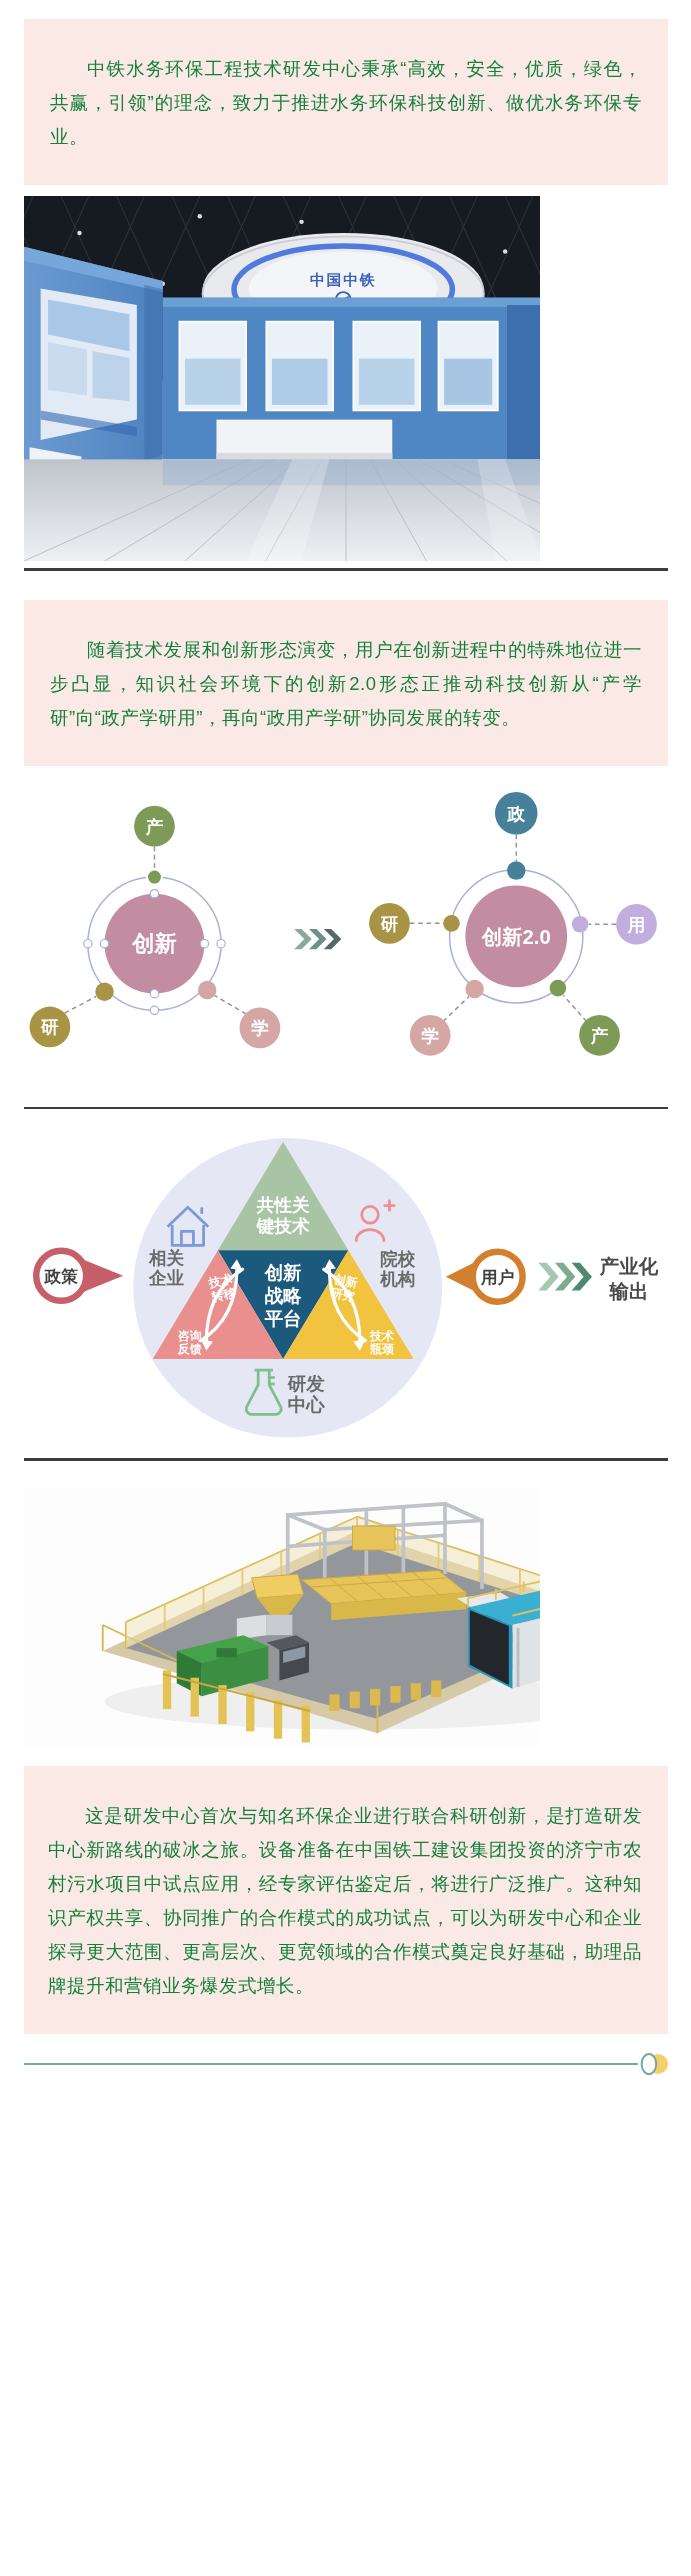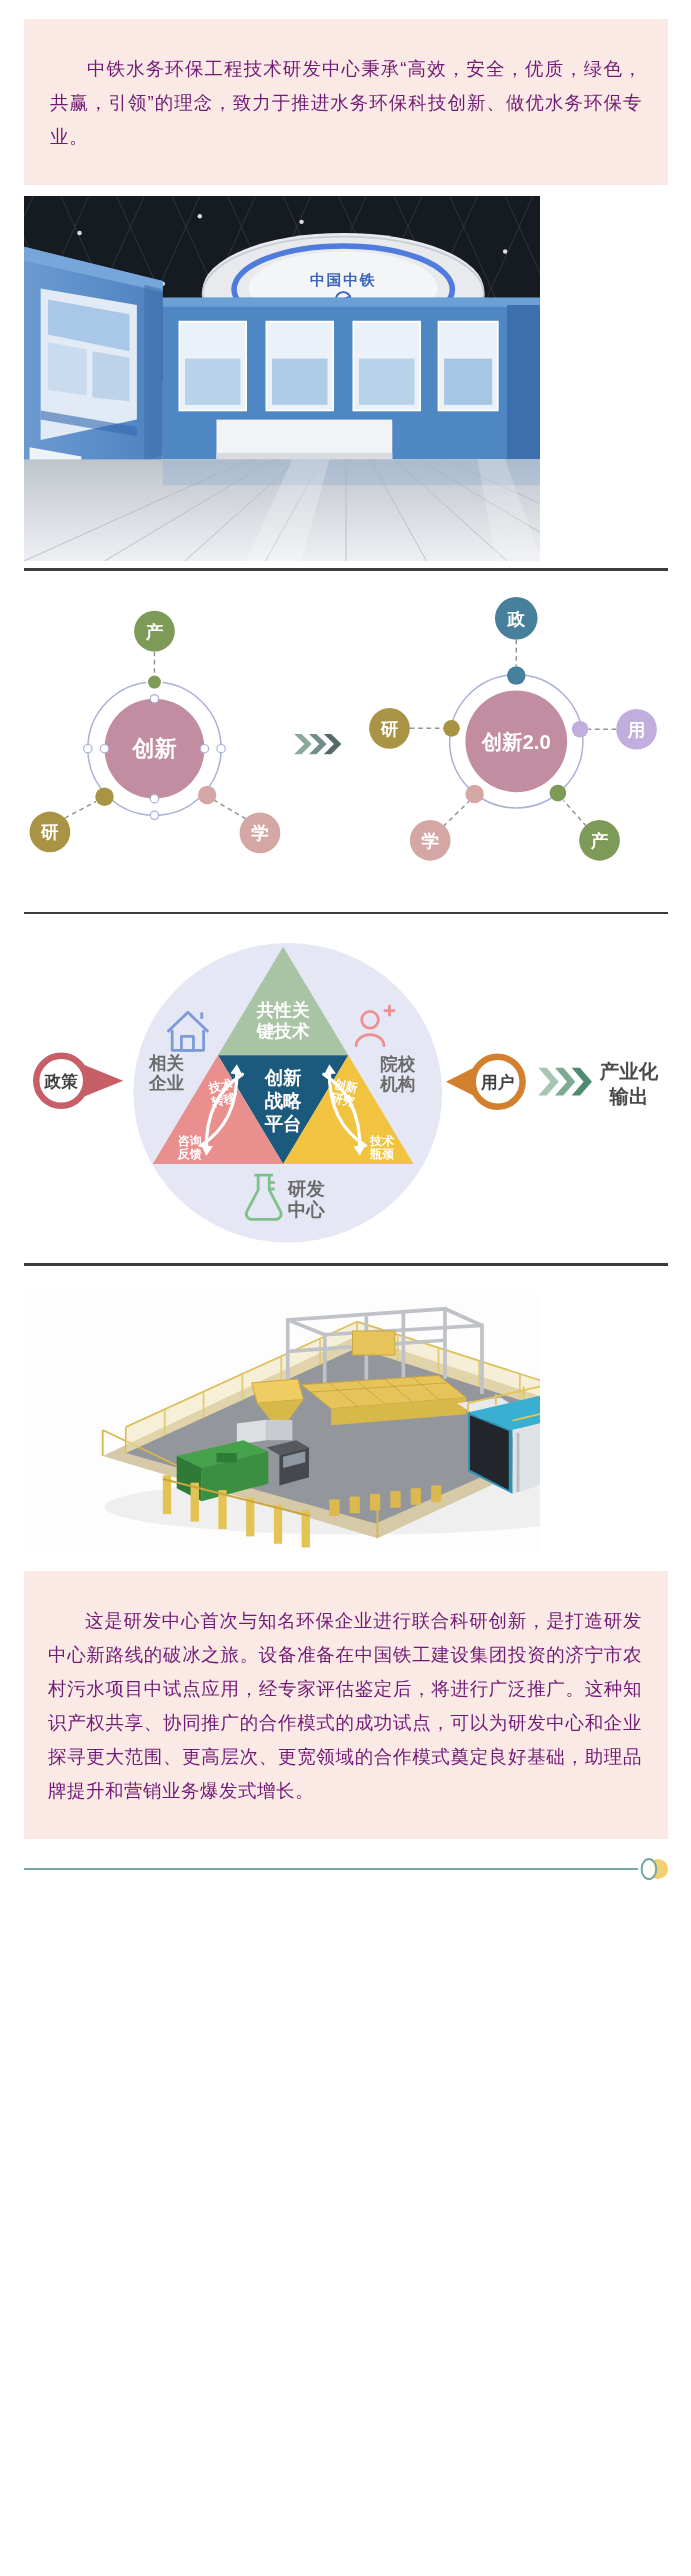--- a/index.html
+++ b/index.html
@@ -1,20 +1,20 @@
 <!DOCTYPE html>
 <html style="font-size:15px"><head>
 <meta charset="utf-8">
 <style>
   html,body{margin:0;padding:0;background:#ffffff;}
   body{width:692px;font-family:"Liberation Sans","DejaVu Sans",sans-serif;}
   .page{width:692px;padding-bottom:28px;}
   .content{width:644px;margin-left:24px;}
   .pink-block{background:#fbe9e6;padding:33px 26px 31px 26px;}
-  .pink-block .para{margin:0;font-size:18.5px;line-height:34px;color:#701a75;
+  .pink-block .para{margin:0;font-size:18.5px;line-height:34px;color:#15803d;
      text-indent:2em;text-align:justify;letter-spacing:0.5px;}
   .mt21{margin-top:19.4px;}
   .mt11{margin-top:10.2px;}
   .mt8{margin-top:7.4px;}
   .mt31{margin-top:29px;}
   .mt27{margin-top:25px;}
   .mt3{margin-top:2.8px;}
   .mt18{margin-top:16.6px;}
   .mt30{margin-top:28px;}
   .mt20{margin-top:18.5px;padding-left:24px;}
@@ -160,20 +160,23 @@
         </g>
         <rect x="150" y="285" width="410" height="28" fill="#7ea6cf" opacity="0.3"></rect>
         <polygon points="290,285 330,285 300,395 240,395" fill="#ffffff" opacity="0.25"></polygon>
         <polygon points="490,285 520,285 560,395 510,395" fill="#ffffff" opacity="0.22"></polygon>
       </g>
     </svg>
   </div>
 
   <div class="divider mt8"></div>
 
+  <section class="pink-block mt31">
+    <p class="para">随着技术发展和创新形态演变，用户在创新进程中的特殊地位进一步凸显，知识社会环境下的创新2.0形态正推动科技创新从“产学研”向“政产学研用”，再向“政用产学研”协同发展的转变。</p>
+  </section>
 
   <div class="diagram mt27">
     <svg viewBox="0 0 696 335" width="644" height="310">
 
       <g>
         <circle cx="141" cy="165" r="72" fill="none" stroke="#a9b0da" stroke-width="1.6"></circle>
         <circle cx="141" cy="165" r="54" fill="#c28da0"></circle>
         <g fill="#ffffff" stroke="#a9b0da" stroke-width="1.3">
           <circle cx="141" cy="111" r="4.5"></circle>
               <circle cx="87" cy="165" r="4.5"></circle>

